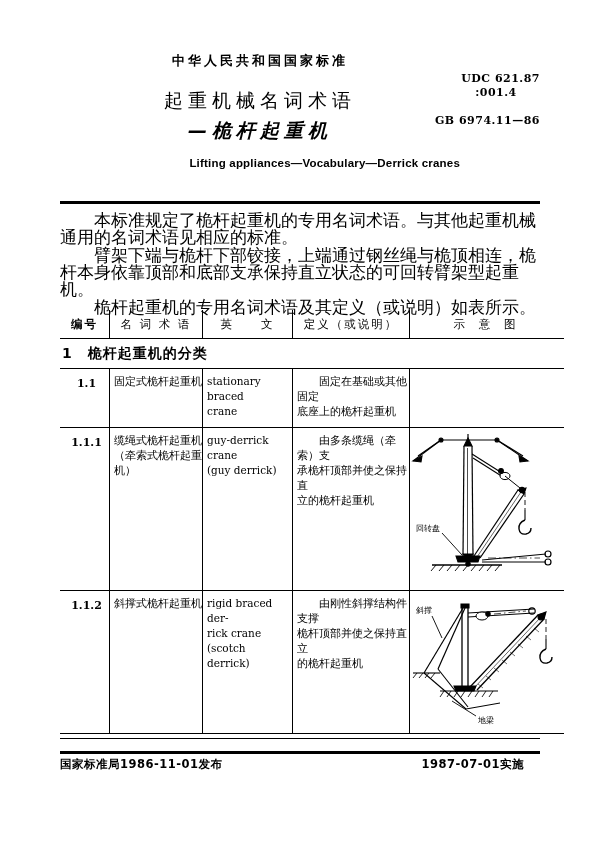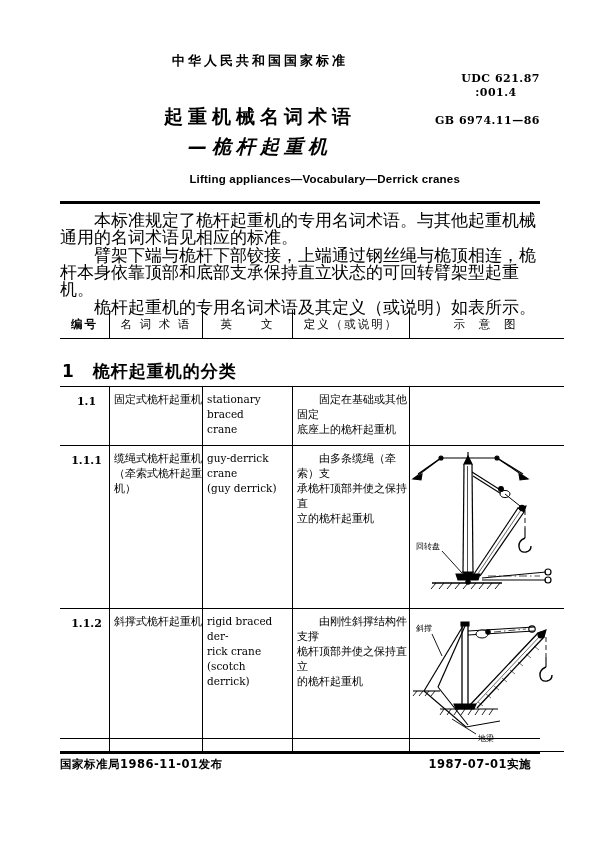--- a/index.html
+++ b/index.html
@@ -35,23 +35,23 @@
     text-align: center;
     font-size: 13px;
     font-weight: bold;
     letter-spacing: 3px;
     padding-right: 80px;
     font-family: "DejaVu Sans", "Liberation Sans", sans-serif;
   }
   .title-main {
     text-align: center;
     font-size: 19px;
-    font-weight: bold;
+    font-weight: normal;
     letter-spacing: 5px;
-    margin-top: 34px;
+    margin-top: 18px;
     padding-right: 80px;
   }
   .title-sub {
     text-align: center;
     font-size: 19px;
     font-weight: bold;
     letter-spacing: 5px;
     margin-top: 4px;
     padding-right: 80px;
     font-style: italic;
@@ -149,23 +149,23 @@
     vertical-align: middle;
     padding: 6px 2px;
     letter-spacing: 2px;
     font-size: 11.5px;
     border-bottom: 1.6px solid #000;
   }
   .tbl tr.hdr td.c5 { letter-spacing: 5px; }
   .tbl tr.section td {
     border-left: none;
     border-right: none;
-    font-size: 17px;
-    font-weight: bold;
-    padding: 25px 2px 7px 2px;
+    font-size: 14px;
+    font-weight: bold;
+    padding: 7px 2px 7px 2px;
     letter-spacing: 1px;
     border-bottom: 1.2px solid #000;
   }
   .tbl tr.body td {
     border-bottom: 1.2px solid #000;
   }
   .col-no    { width: 45px;  text-align: center; font-family: "DejaVu Serif","Liberation Serif",serif; font-weight: bold; font-size: 11px; padding-top: 7px !important; }
   .col-term  { width: 88px; }
   .col-en    { width: 85px;  font-family: "DejaVu Serif","Liberation Serif",serif; font-size: 10.5px; line-height: 15px; }
   .col-def   { width: 112px; }
@@ -180,21 +180,21 @@
   .footer {
     position: absolute;
     left: 60px;
     top: 757px;
     width: 480px;
     height: 20px;
     font-size: 11.5px;
     font-weight: bold;
   }
   .footer .left  { position: absolute; left: 0;  top: 0; letter-spacing: 0.5px; }
-  .footer .right { position: absolute; right: 9px; top: 0; letter-spacing: 0.5px; margin-left: 28px; }
+  .footer .right { position: absolute; right: 16px; top: 0; letter-spacing: 0.5px; margin-left: 28px; }
 </style>
 </head>
 <body>
 
 <div class="page">
 
   <div class="header">
     <div class="nat-line">中华人民共和国国家标准</div>
     <div class="title-main">起重机械名词术语</div>
     <div class="title-sub">—桅杆起重机</div>

